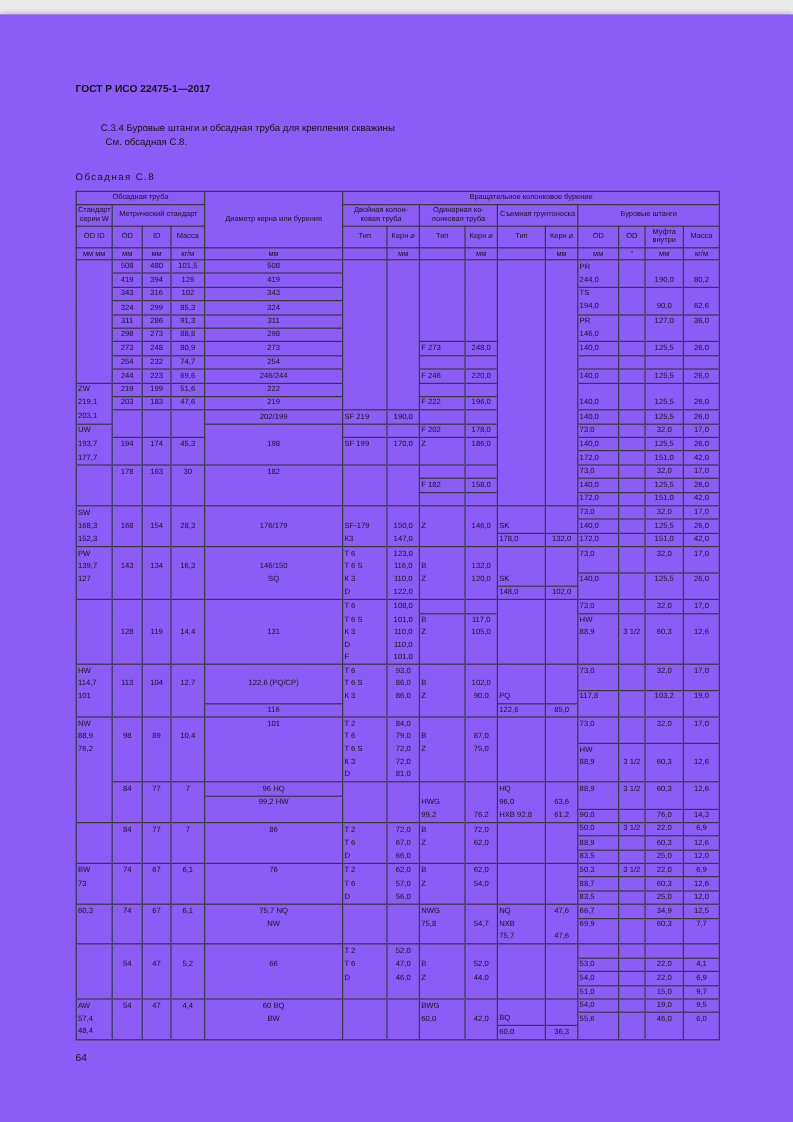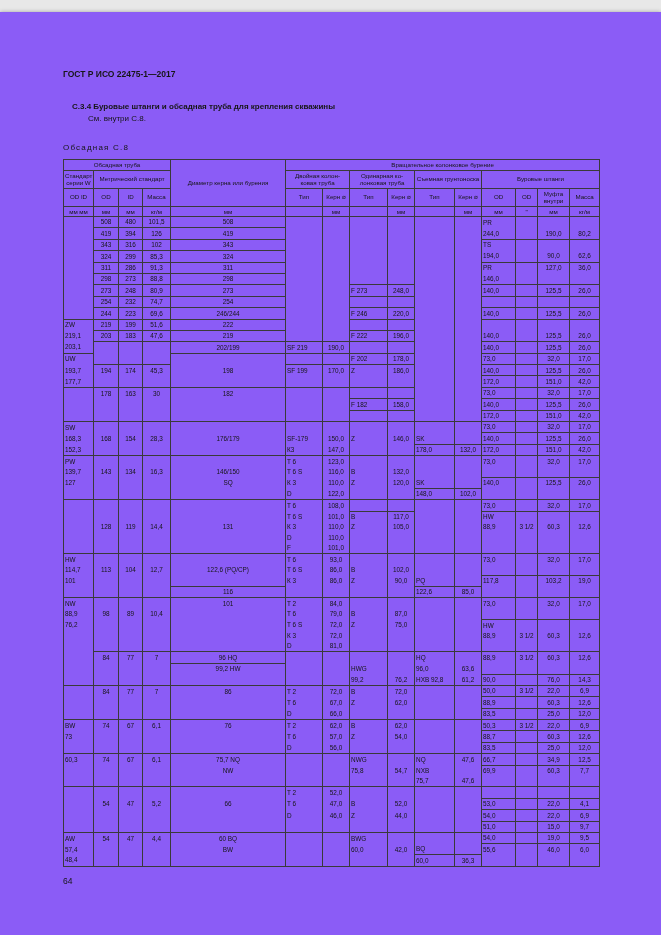--- a/index.html
+++ b/index.html
@@ -2,21 +2,21 @@
 <html><head>
 <meta charset="utf-8">
 <style>
   html,body{margin:0;padding:0;background:#e8e8e8;}
   .page{
     width:661px;height:935px;background:#8b5cf6;position:relative;
     font-family:"Liberation Sans", sans-serif;color:#161616;overflow:hidden;
     margin:12px auto;box-shadow:0 0 4px rgba(0,0,0,.3);
   }
   .doc-header{position:absolute;left:63px;top:57px;font-size:8.5px;font-weight:bold;}
-  .section-title{position:absolute;left:72px;top:90px;width:430px;font-size:8px;font-weight:bold;}
+  .section-title{position:absolute;left:84px;top:90px;width:430px;font-size:8px;font-weight:normal;}
   .section-note{position:absolute;left:88px;top:102px;font-size:8px;}
   .table-caption{position:absolute;left:63px;top:131px;font-size:8px;letter-spacing:1.2px;}
   .page-number{position:absolute;left:63px;top:864px;font-size:8.5px;}
 
   table.main{
     position:absolute;left:63px;top:147px;width:536px;
     border-collapse:collapse;table-layout:fixed;
     font-size:6.4px;line-height:9.5px;
     border:1px solid #3a3a3a;
   }
@@ -34,21 +34,21 @@
   table.main td.ta-l{text-align:left;}
   table.main tbody{border-top:0.9px solid #3a3a3a;}
 </style>
 </head>
 <body>
 
 <div class="page">
 
   <div class="doc-header">ГОСТ Р ИСО 22475-1—2017</div>
   <div class="section-title">С.3.4 Буровые штанги и обсадная труба для крепления скважины</div>
-  <div class="section-note">См. внутри С.8.</div>
+  <div class="section-note">См. обсадная С.8.</div>
   <div class="table-caption">Обсадная С.8</div>
 
   <table class="main">
     <colgroup>
       <col style="width:30px">
         <col style="width:25px">
         <col style="width:24px">
         <col style="width:28px">
       <col style="width:115px">
       <col style="width:37px">

